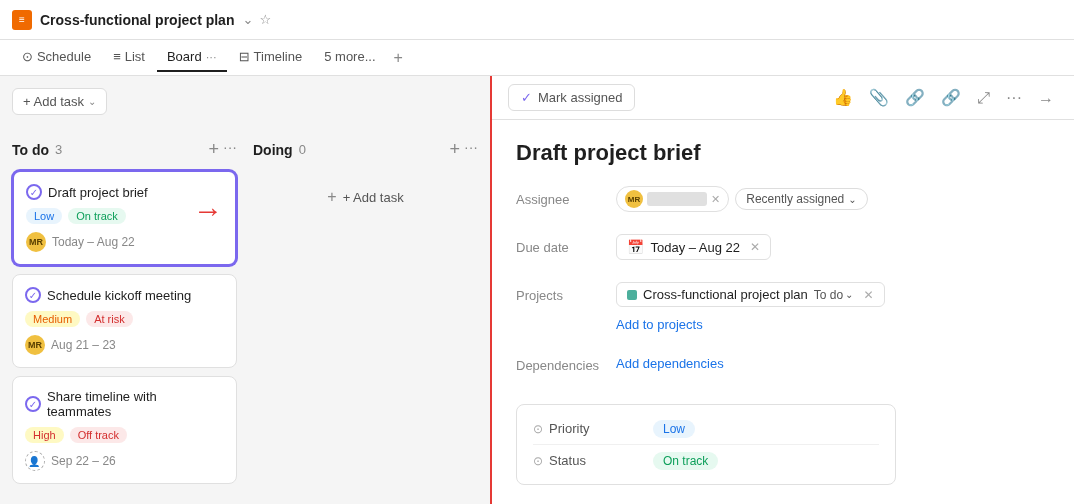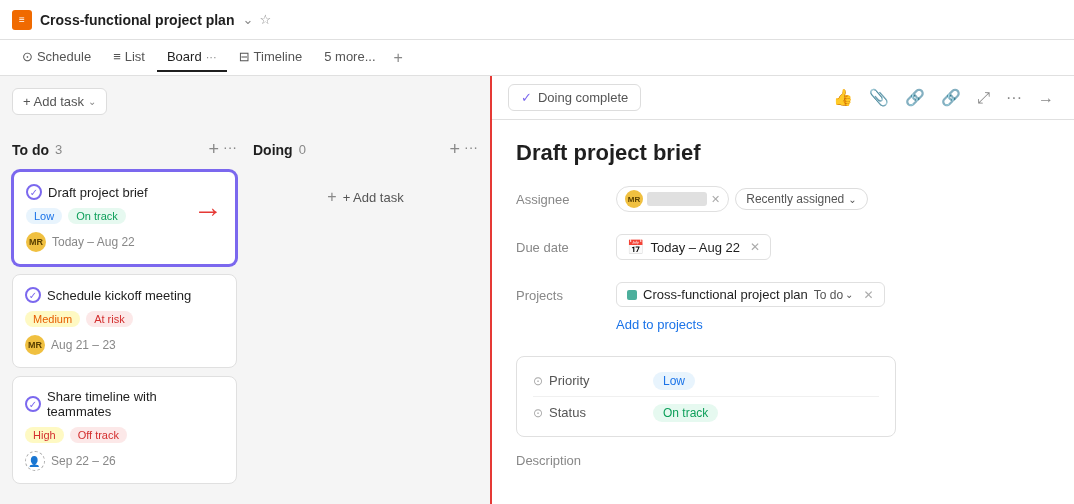--- a/index.html
+++ b/index.html
@@ -227,21 +227,21 @@
         </div>
       </div>
     </div>
   </div>
 
   <div class="detail-panel">
 
     <div class="detail-toolbar">
       <button class="mark-complete-btn">
         <span class="mark-complete-icon">✓</span>
-        <span>Doing complete</span>
+        <span>Mark assigned</span>
       </button>
       <div class="toolbar-spacer"></div>
       <span class="toolbar-icon">👍</span>
       <span class="toolbar-icon">📎</span>
       <span class="toolbar-icon">🔗</span>
       <span class="toolbar-icon">🔗</span>
       <span class="toolbar-icon">⤢</span>
       <span class="toolbar-icon">···</span>
       <span class="toolbar-icon">→</span>
     </div>
@@ -286,20 +286,26 @@
                 <span>To do</span>
                 <span style="font-size:10px;">⌄</span>
               </div>
               <span class="close-icon">✕</span>
             </div>
           </div>
           <span class="add-link">Add to projects</span>
         </div>
       </div>
 
+      <div class="detail-row">
+        <span class="detail-label">Dependencies</span>
+        <div class="detail-value">
+          <span class="add-link">Add dependencies</span>
+        </div>
+      </div>
 
       <div class="detail-row" style="align-items:flex-start;">
         <div class="fields-container">
           <div class="field-row">
             <div class="field-label">
               <span class="field-icon">⊙</span>
               <span>Priority</span>
             </div>
             <div class="field-value">
               <span class="tag-field-low">Low</span>

